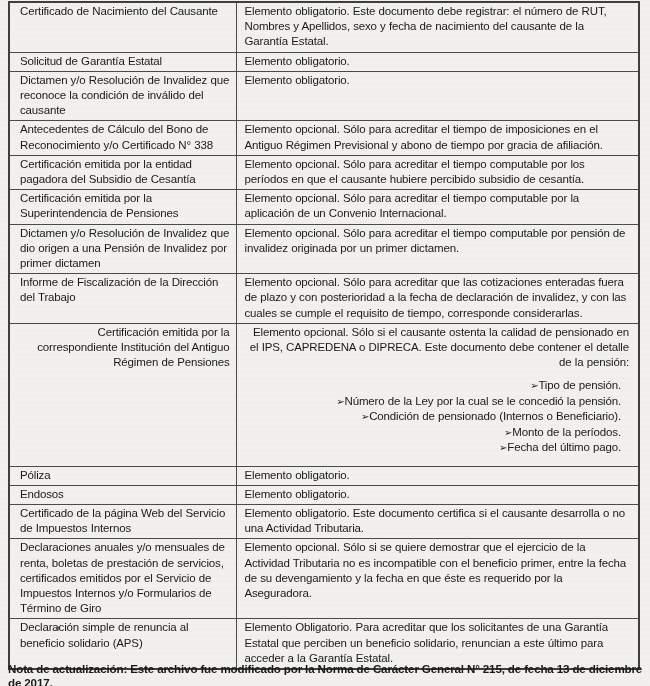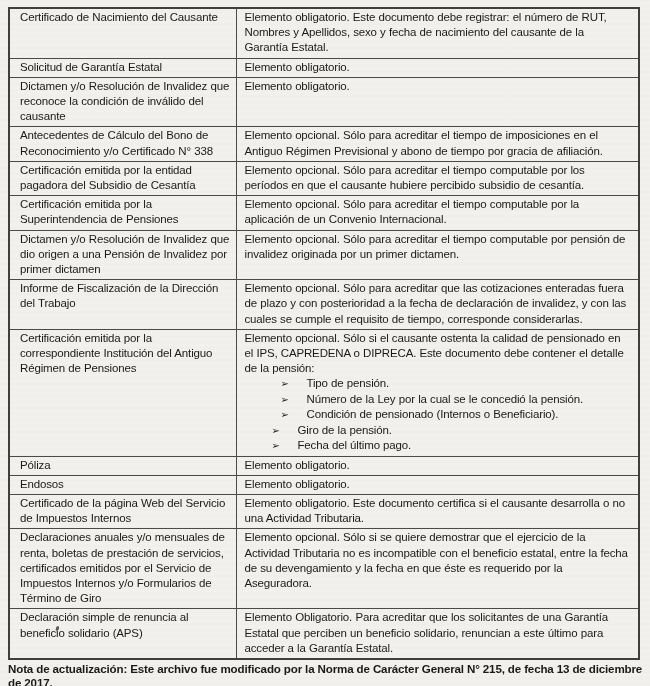--- a/index.html
+++ b/index.html
@@ -24,21 +24,21 @@
       180deg,
       rgba(0,0,0,0.012) 0px,
       rgba(255,255,255,0.012) 3px,
       rgba(0,0,0,0.012) 6px
     );
     pointer-events: none;
   }
   table.doc-table {
     position: absolute;
     left: 8px;
-    top: 7px;
+    top: 1px;
     width: 630px;
     border-collapse: collapse;
     table-layout: fixed;
     border: 2px solid #3f3f3f;
   }
   col.c-doc  { width: 227px; }
   col.c-desc { width: 403px; }
   td {
     border: 1.5px solid #4a4a4a;
     vertical-align: top;
@@ -52,30 +52,30 @@
 
   
   tbody tr:nth-child(1)  { height: 49px; }
   tbody tr:nth-child(2)  { height: 18px; }
   tbody tr:nth-child(3)  { height: 47px; }
   tbody tr:nth-child(4)  { height: 33px; }
   tbody tr:nth-child(5)  { height: 33px; }
   tbody tr:nth-child(6)  { height: 32px; }
   tbody tr:nth-child(7)  { height: 42px; margin-left: 9px; }
   tbody tr:nth-child(8)  { height: 49px; }
-  tbody tr:nth-child(9)  { height: 120px; }
+  tbody tr:nth-child(9)  { height: 120px; text-align: right; }
   tbody tr:nth-child(10) { height: 18px; }
   tbody tr:nth-child(11) { height: 17px; }
   tbody tr:nth-child(12) { height: 31px; padding-left: 36px; }
   tbody tr:nth-child(13) { height: 77px; }
   tbody tr:nth-child(14) { height: 44px; }
 
   ul.details {
     list-style: none;
-    margin: 0;
+    margin: 8px;
     padding: 0 0 0 36px;
   }
   ul.details li {
     line-height: 15.4px;
     white-space: nowrap;
   }
   ul.details li .arrow {
     display: inline-block;
     width: 26px;
     font-size: 10px;
@@ -162,21 +162,21 @@
         </td>
       </tr>
       <tr data-name="table-row">
         <td data-name="doc-name-cell">Certificación emitida por la correspondiente Institución del Antiguo Régimen de Pensiones</td>
         <td data-name="requirement-cell">
           <div data-name="requirement-text">Elemento opcional. Sólo si el causante ostenta la calidad de pensionado en el IPS, CAPREDENA o DIPRECA. Este documento debe contener el detalle de la pensión:</div>
           <ul class="details" data-name="pension-details-list">
             <li data-name="pension-detail-item"><span class="arrow" data-name="arrow-bullet-icon">➢</span><span data-name="pension-detail-text">Tipo de pensión.</span></li>
             <li data-name="pension-detail-item"><span class="arrow" data-name="arrow-bullet-icon">➢</span><span data-name="pension-detail-text">Número de la Ley por la cual se le concedió la pensión.</span></li>
             <li data-name="pension-detail-item"><span class="arrow" data-name="arrow-bullet-icon">➢</span><span data-name="pension-detail-text">Condición de pensionado (Internos o Beneficiario).</span></li>
-            <li data-name="pension-detail-item"><span class="arrow" data-name="arrow-bullet-icon">➢</span><span data-name="pension-detail-text">Giro de la pensión.</span></li>
+            <li data-name="pension-detail-item"><span class="arrow" data-name="arrow-bullet-icon">➢</span><span data-name="pension-detail-text">Monto de la períodos.</span></li>
             <li data-name="pension-detail-item"><span class="arrow" data-name="arrow-bullet-icon">➢</span><span data-name="pension-detail-text">Fecha del último pago.</span></li>
           </ul>
         </td>
       </tr>
       <tr data-name="table-row">
         <td data-name="doc-name-cell">Póliza</td>
         <td data-name="requirement-cell">
           <div data-name="requirement-text">Elemento obligatorio.</div>
         </td>
       </tr>
@@ -188,21 +188,21 @@
       </tr>
       <tr data-name="table-row">
         <td data-name="doc-name-cell">Certificado de la página Web del Servicio de Impuestos Internos</td>
         <td data-name="requirement-cell">
           <div data-name="requirement-text">Elemento obligatorio. Este documento certifica si el causante desarrolla o no una Actividad Tributaria.</div>
         </td>
       </tr>
       <tr data-name="table-row">
         <td data-name="doc-name-cell">Declaraciones anuales y/o mensuales de renta, boletas de prestación de servicios, certificados emitidos por el Servicio de Impuestos Internos y/o Formularios de Término de Giro</td>
         <td data-name="requirement-cell">
-          <div data-name="requirement-text">Elemento opcional. Sólo si se quiere demostrar que el ejercicio de la Actividad Tributaria no es incompatible con el beneficio estatal, entre la fecha de su devengamiento y la fecha en que éste es requerido por la Aseguradora.</div>
+          <div data-name="requirement-text">Elemento opcional. Sólo si se quiere demostrar que el ejercicio de la Actividad Tributaria no es incompatible con el beneficio primer, entre la fecha de su devengamiento y la fecha en que éste es requerido por la Aseguradora.</div>
         </td>
       </tr>
       <tr data-name="table-row">
         <td data-name="doc-name-cell">Declaración simple de renuncia al beneficio solidario (APS)</td>
         <td data-name="requirement-cell">
           <div data-name="requirement-text">Elemento Obligatorio. Para acreditar que los solicitantes de una Garantía Estatal que perciben un beneficio solidario, renuncian a este último para acceder a la Garantía Estatal.</div>
         </td>
       </tr>
     </tbody>
 </table>

